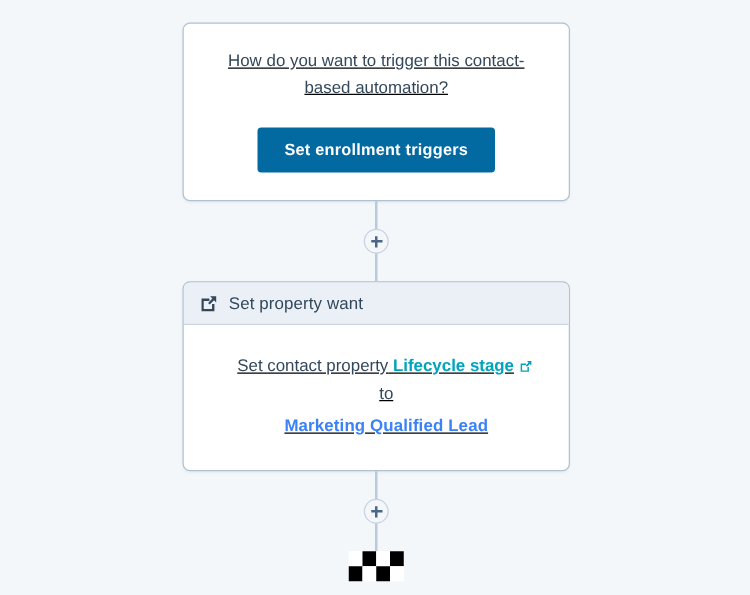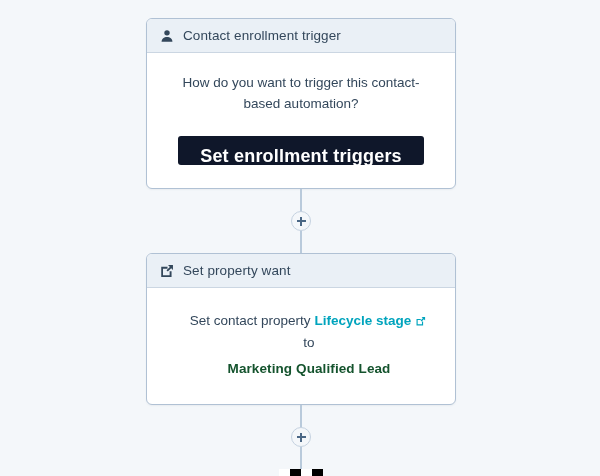--- a/index.html
+++ b/index.html
@@ -50,44 +50,45 @@
   }
   .card-header-title {
     font-size: 13.5px;
     color: #33475B;
     letter-spacing: 0.1px;
     line-height: 1;
   }
   .card-body {
     padding: 19px 24px 22px 24px;
     text-align: center;
+    text-decoration: underline;
   }
   .card-body.compact {
     padding: 22px 22px 24px 38px;
   }
 
   .prompt-text {
     font-size: 13.5px;
     color: #33475B;
     line-height: 21px;
     margin: 0 0 22px 0;
     padding: 0 6px;
   }
 
   
   .btn-primary {
     display: inline-block;
-    background: #0f172a;
+    background: #0369a1;
     color: #FFFFFF;
-    font-size: 18px;
+    font-size: 13px;
     font-weight: bold;
     letter-spacing: 0.2px;
     border: none;
     border-radius: 3px;
-    padding: 11px 22px 0 22px;
+    padding: 11px 22px 12px 22px;
     cursor: pointer;
     font-family: "Liberation Sans", sans-serif;
     line-height: 1;
   }
 
   
   .prop-line {
     font-size: 13.5px;
     color: #33475B;
     line-height: 22px;
@@ -100,21 +101,21 @@
   }
   .ext-icon {
     display: inline-block;
     vertical-align: -2px;
     margin: 0 2px 0 4px;
   }
   .prop-value {
     display: block;
     margin-top: 4px;
     font-size: 13.5px;
-    color: #14532d;
+    color: #3b82f6;
     font-weight: 600;
     letter-spacing: 0.1px;
   }
 
   
   .connector {
     position: relative;
     height: 64px;
     width: 310px;
   }
@@ -185,29 +186,20 @@
 
   .icon-svg { display: block; }
 </style>
 </head>
 <body>
 
 <div id="canvas">
   <div class="flow">
 
     <div class="card">
-      <div class="card-header">
-        <span class="icon-wrap">
-          <svg class="icon-svg" width="14" height="14" viewBox="0 0 16 16" aria-hidden="true">
-            <circle cx="8" cy="4.4" r="3.1" fill="#33475B"></circle>
-            <path d="M1.8 14.6c0-3.4 2.8-5.4 6.2-5.4s6.2 2 6.2 5.4z" fill="#33475B"></path>
-          </svg>
-        </span>
-        <span class="card-header-title">Contact enrollment trigger</span>
-      </div>
       <div class="card-body">
         <p class="prompt-text">How do you want to trigger this contact-based automation?</p>
         <button class="btn-primary">Set enrollment triggers</button>
       </div>
     </div>
 
     <div class="connector">
       <div class="line"></div>
       <div class="plus-btn">
         <span class="h"></span>

